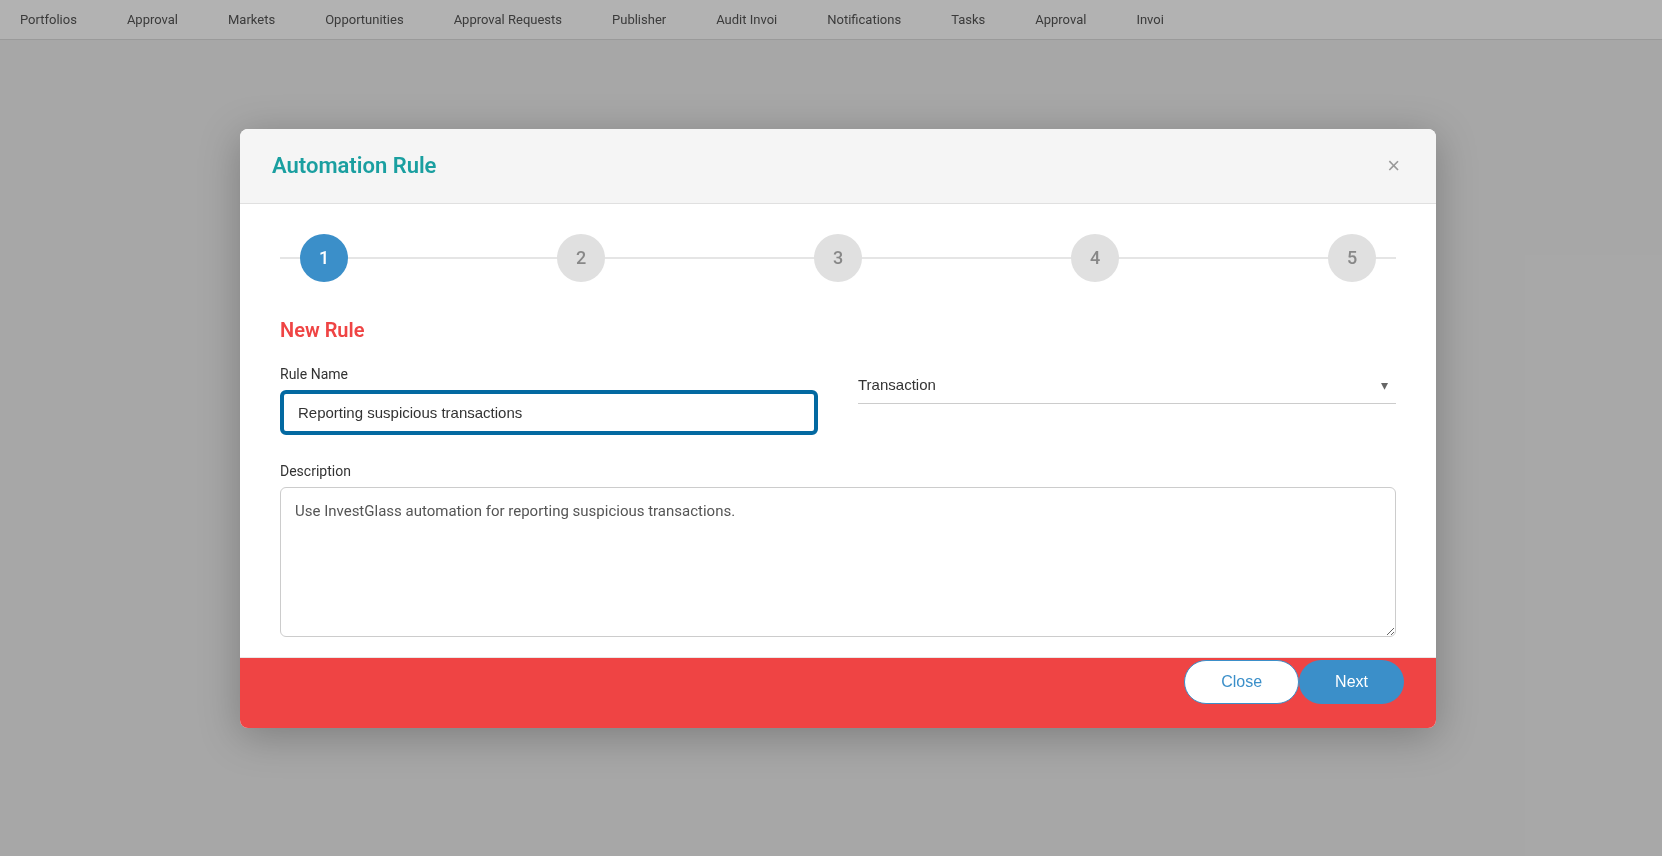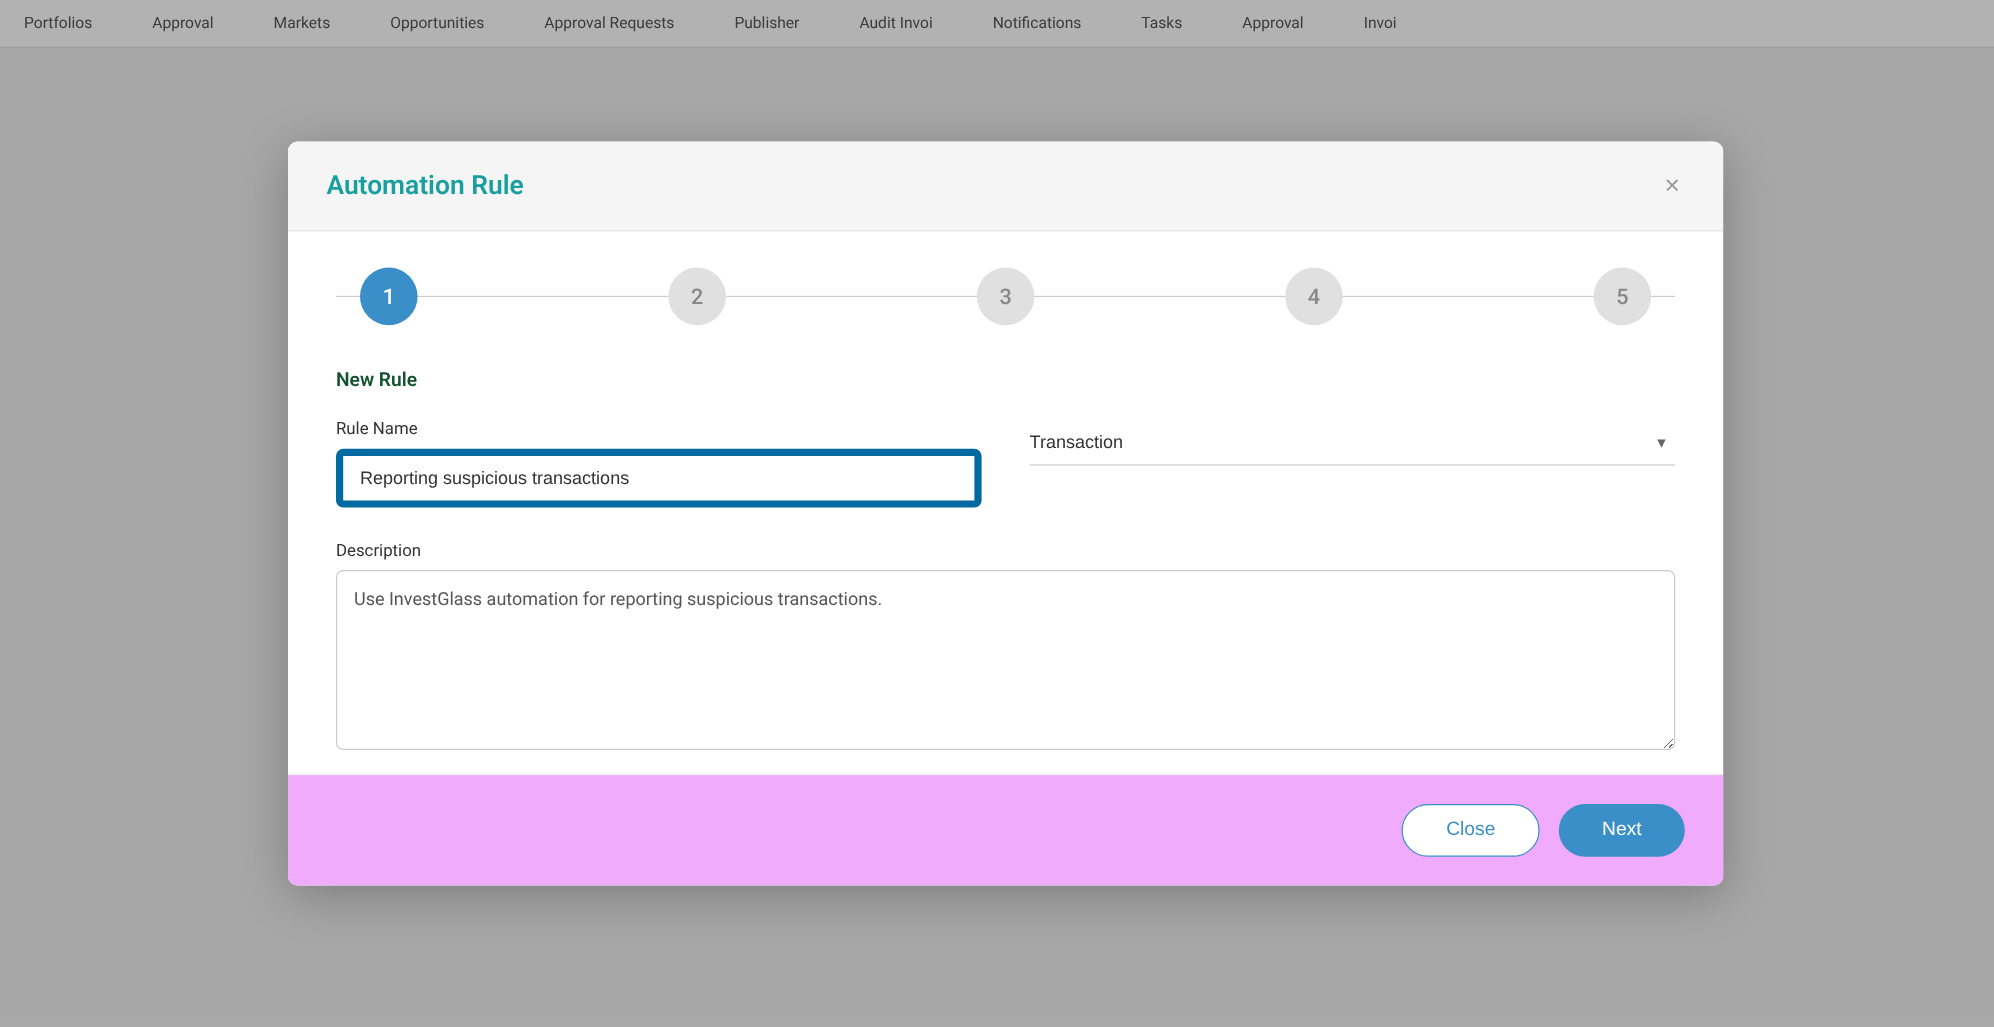--- a/index.html
+++ b/index.html
@@ -115,21 +115,21 @@
       flex-direction: column;
       flex: 1;
     }
     .form-label {
       font-size: 14px;
       color: #333;
       margin-bottom: 8px;
       font-weight: 400;
     }
     .form-input {
-      border: 6px solid #0369a1;
+      border: 4px solid #0369a1;
       border-radius: 6px;
       padding: 10px 14px;
       font-size: 15px;
       color: #333;
       outline: none;
       background: #fff;
     }
 
     .form-select-wrapper {
       position: relative;
@@ -164,26 +164,25 @@
       color: #555;
       resize: vertical;
       min-height: 150px;
       outline: none;
       background: #fff;
       font-family: inherit;
     }
 
     
     .modal-footer {
-      padding: 24px 32px 24px 32px;
+      padding: 2px 32px 24px 32px;
       display: flex;
       justify-content: flex-end;
-      gap: 16px;
       border-top: 1px solid #e8e8e8;
-      background: #f0abfc;
+      background: #ef4444;
     }
 
     .btn-close {
       background: #fff;
       border: 1.5px solid #3b8fc9;
       border-radius: 50px;
       padding: 12px 36px;
       font-size: 16px;
       color: #3b8fc9;
       cursor: pointer;
@@ -267,21 +266,21 @@
           <span>3</span>
         </div>
         <div class="step-circle inactive">
           <span>4</span>
         </div>
         <div class="step-circle inactive">
           <span>5</span>
         </div>
       </div>
 
-      <h2 style="font-size:16px; font-weight:600; color:#14532d; margin-bottom:24px;">New Rule</h2>
+      <h2 style="font-size:20px; font-weight:600; color:#ef4444; margin-bottom:24px;">New Rule</h2>
 
       <div class="form-row">
         <div class="form-group">
           <label class="form-label">Rule Name</label>
           <input type="text" class="form-input" value="Reporting suspicious transactions" style="">
         </div>
         <div class="form-group">
           <div class="form-select-wrapper">
             <select class="form-select">
               <option>Transaction</option>

